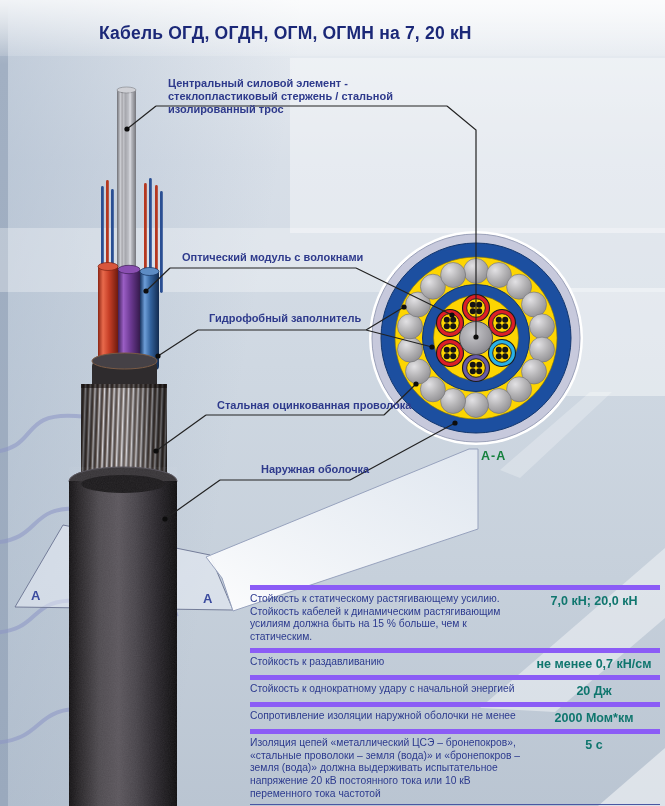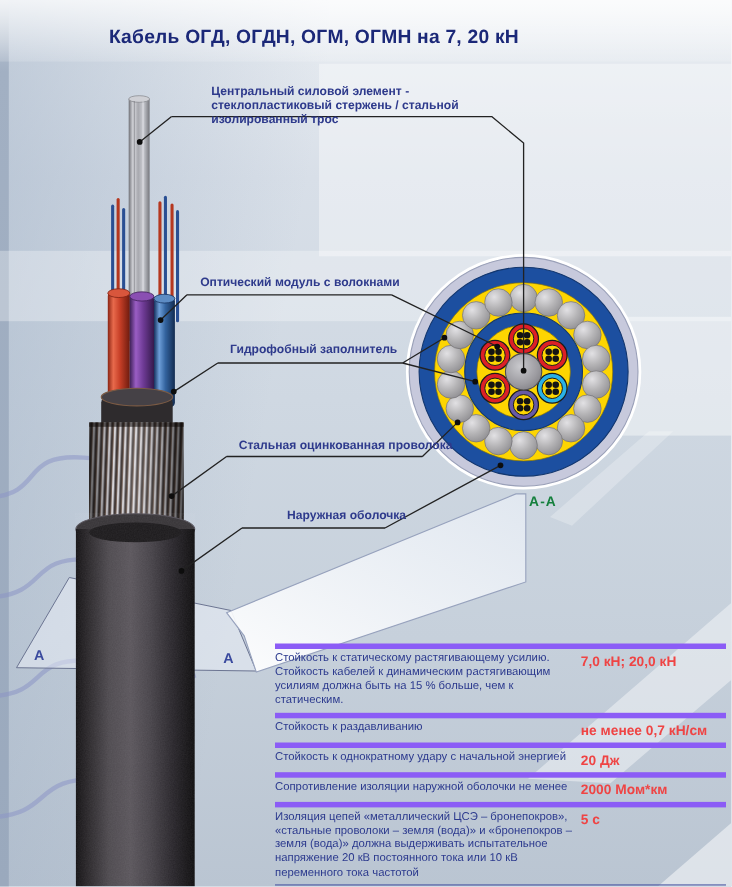--- a/index.html
+++ b/index.html
@@ -19,21 +19,21 @@
   .title{position:absolute;left:99px;top:23px;font-size:17.5px;font-weight:bold;color:#1b2878;letter-spacing:.2px;}
   .callout{position:absolute;font-size:11px;line-height:13px;color:#2e3a8c;font-weight:bold;}
   .aa-label{position:absolute;left:481px;top:449px;font-size:12.5px;color:#15803d;font-weight:bold;letter-spacing:1px;}
   .cut-a{position:absolute;font-size:13px;font-weight:bold;color:#3a4a9e;}
   .cut-a.left{left:31px;top:588px;}
   .cut-a.right{left:203px;top:591px;}
   .spec{position:absolute;left:250px;top:585px;width:410px;color:#2c3a8e;}
   .spec .row{display:flex;border-top:5px solid #8b5cf6;padding:3px 0 4px 0;}
   .spec .row:last-child{border-bottom:1px solid #4a57a3;}
   .spec .prop{width:272px;font-size:10.3px;line-height:12.7px;padding-right:6px;}
-  .spec .val{flex:1;text-align:left;font-size:12.5px;font-weight:bold;color:#ef4444;padding-top:1px;}
+  .spec .val{flex:1;text-align:center;font-size:12.5px;font-weight:bold;color:#0f766e;padding-top:1px;}
 </style>
 </head>
 <body>
 
 <div class="bg-left"></div>
 <div class="bg-strip"></div>
 <div class="bg-band-top"></div>
 <div class="bg-band-mid"></div>
 <div class="bg-band-right"></div>
 <div class="bg-title"></div>
@@ -266,21 +266,21 @@
       <circle cx="156" cy="451" r="2.6"></circle>
         <circle cx="416" cy="384" r="2.6"></circle>
       <circle cx="165" cy="519" r="2.6"></circle>
         <circle cx="455" cy="423" r="2.6"></circle>
     </g>
   </g>
 </svg>
 
 <div class="title">Кабель ОГД, ОГДН, ОГМ, ОГМН на 7, 20 кН</div>
 
-<div class="callout" style="left:168px;top:77px;width:278px;margin-left:24px;">Центральный силовой элемент - стеклопластиковый стержень / стальной изолированный трос</div>
+<div class="callout" style="left:168px;top:77px;width:278px;">Центральный силовой элемент - стеклопластиковый стержень / стальной изолированный трос</div>
 <div class="callout" style="left:182px;top:251px;width:200px;">Оптический модуль с волокнами</div>
 <div class="callout" style="left:209px;top:312px;width:170px;">Гидрофобный заполнитель</div>
 <div class="callout" style="left:217px;top:399px;width:200px;">Стальная оцинкованная проволока</div>
 <div class="callout" style="left:229px;top:463px;width:130px;padding-left:32px;">Наружная оболочка</div>
 
 <div class="aa-label">А-А</div>
 <div class="cut-a left">А</div>
 <div class="cut-a right">А</div>
 
 <div class="spec">

